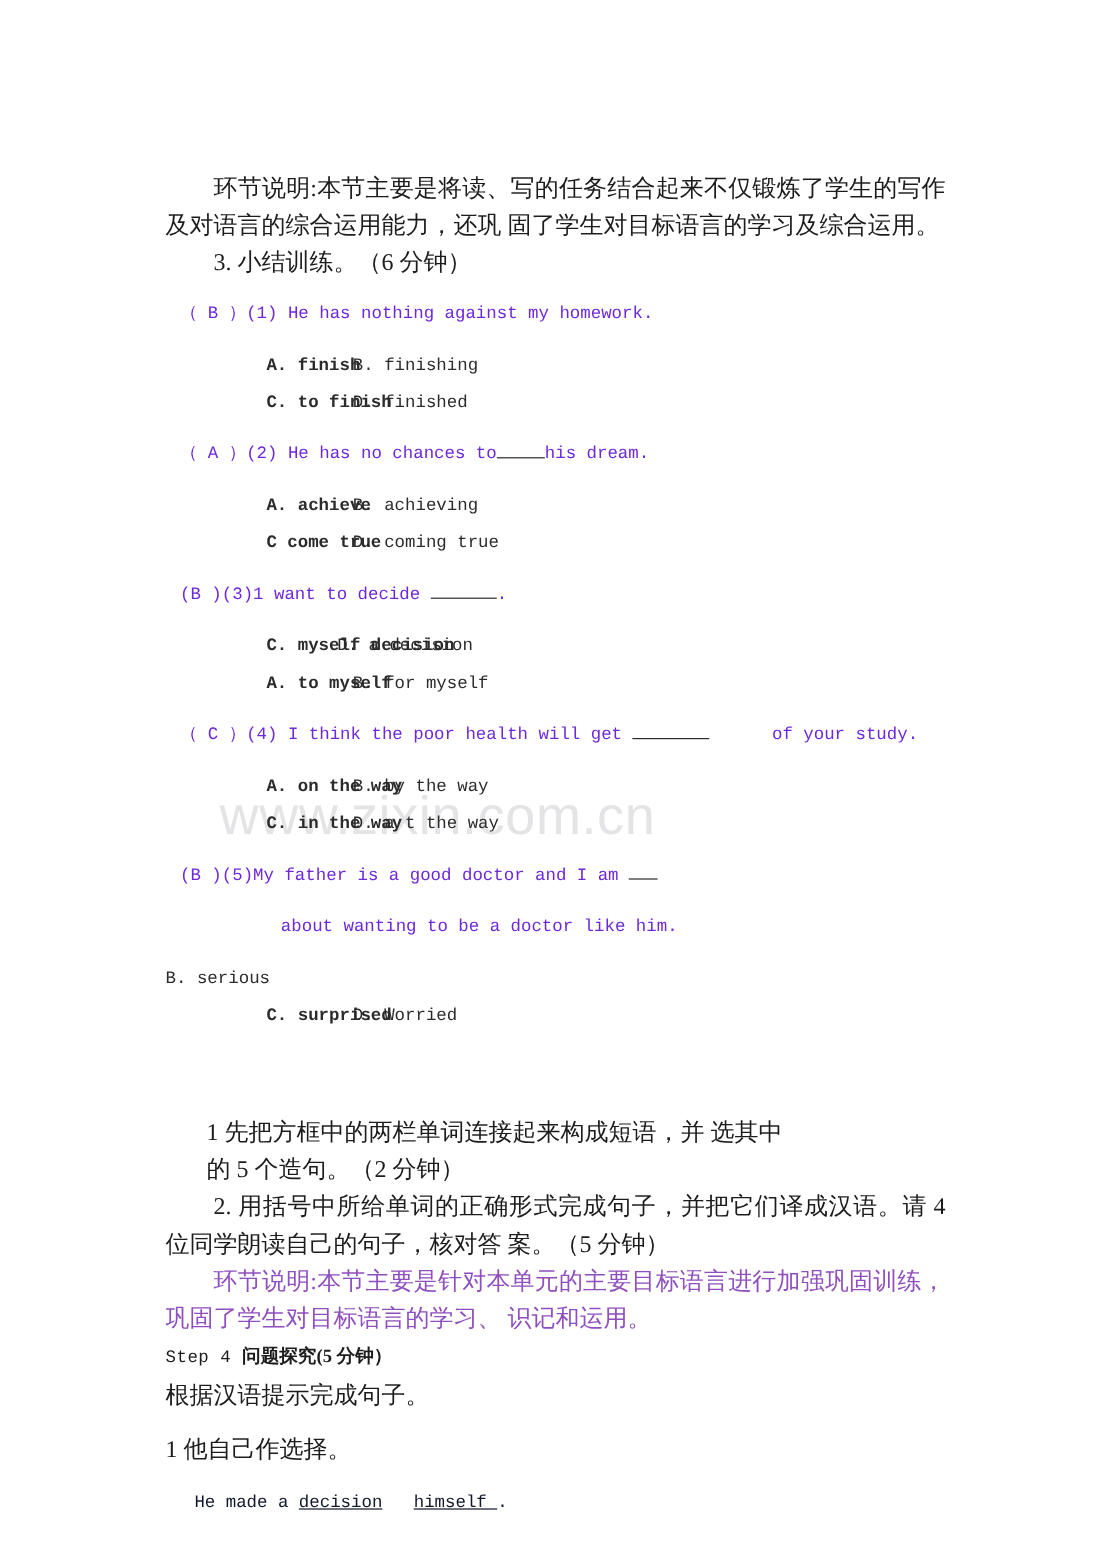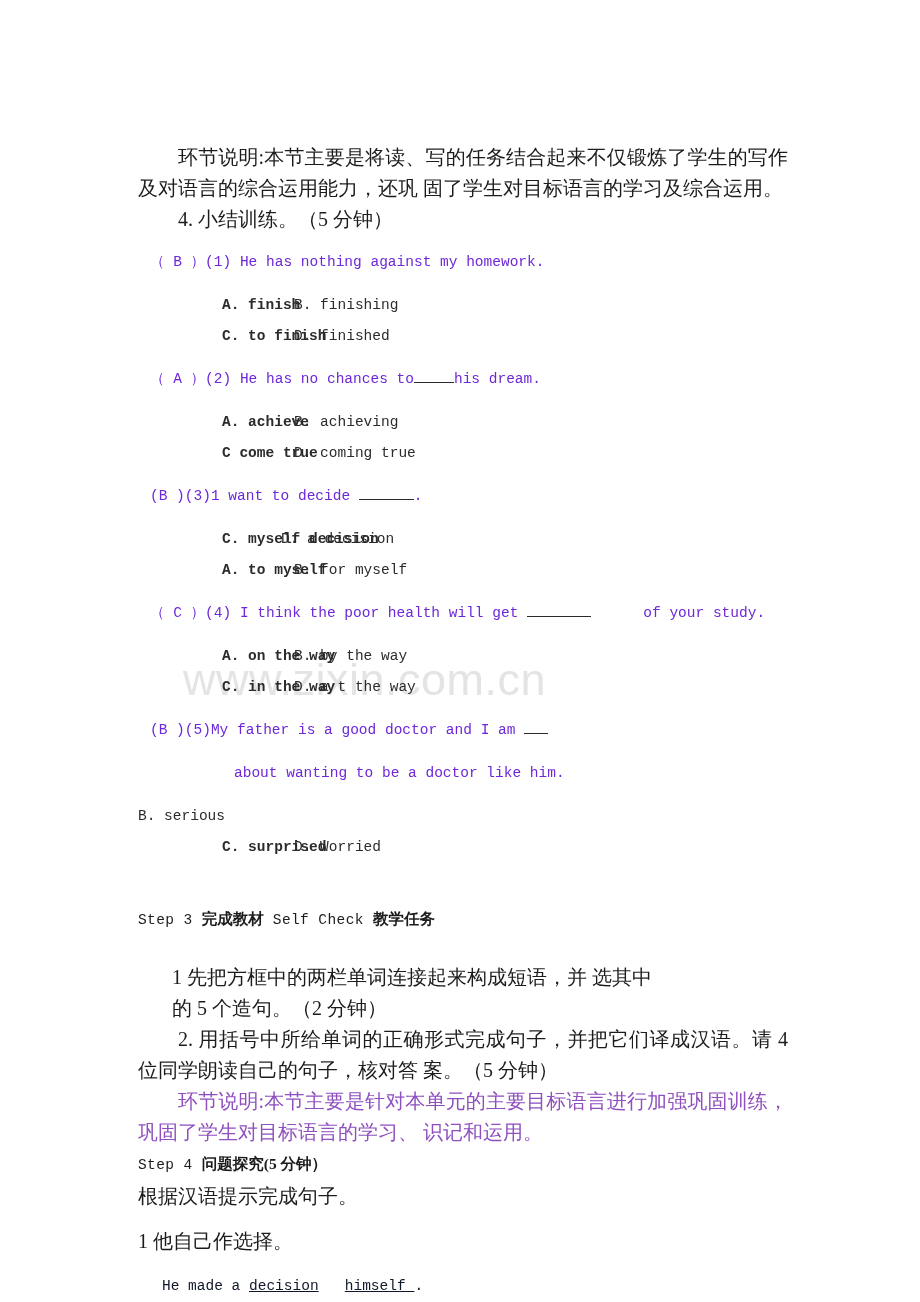--- a/index.html
+++ b/index.html
@@ -144,21 +144,21 @@
 <body>
 
 <div id="page">
 
   <div id="watermark">www.zixin.com.cn</div>
 
   <div id="content">
 
     <p class="cn indent2">环节说明:本节主要是将读、写的任务结合起来不仅锻炼了学生的写作及对语言的综合运用能力，还巩 固了学生对目标语言的学习及综合运用。</p>
 
-    <p class="cn indent2">4.  小结训练。（5 分钟）</p>
+    <p class="cn indent2">3.  小结训练。（6 分钟）</p>
 
     <div class="mcq-block">
       <p class="q-stem"><span>（ B ）</span><span>(1)</span><span> He has nothing against my homework.</span></p>
       <div class="opt-row">
         <span class="col-a"><span>A.</span> <span>finish</span></span>
         <span class="col-b"><span>B.</span> <span>finishing</span></span>
       </div>
       <div class="opt-row">
         <span class="col-a"><span>C.</span> <span>to finish</span></span>
         <span class="col-b"><span>D.</span> <span>finished</span></span>
@@ -208,21 +208,20 @@
         <span class="col-b"><span>B.</span> <span>serious</span></span>
       </div>
       <div class="opt-row">
         <span class="col-a"><span>C.</span> <span>surprised</span></span>
         <span class="col-b"><span>D.</span> <span>Worried</span></span>
       </div>
     </div>
 
     <div class="spacer-lg"></div>
 
-    <p class="step-head"><span class="mono">Step 3 </span><span class="cnb">完成教材</span><span class="mono"> Self  Check </span><span class="cnb">教学任务</span></p>
 
     <div class="spacer-md"></div>
 
     <p class="cn" style="padding-left:34px;">1 先把方框中的两栏单词连接起来构成短语，并 选其中</p>
     <p class="cn" style="padding-left:34px;">的 5 个造句。（2 分钟）</p>
     <p class="cn indent2">2.  用括号中所给单词的正确形式完成句子，并把它们译成汉语。请 4 位同学朗读自己的句子，核对答 案。（5 分钟）</p>
     <p class="cn indent2 purple">环节说明:本节主要是针对本单元的主要目标语言进行加强巩固训练，巩固了学生对目标语言的学习、 识记和运用。</p>
 
     <p class="step-head"><span class="mono">Step 4 </span><span class="cnb">问题探究(5 分钟）</span></p>
 

